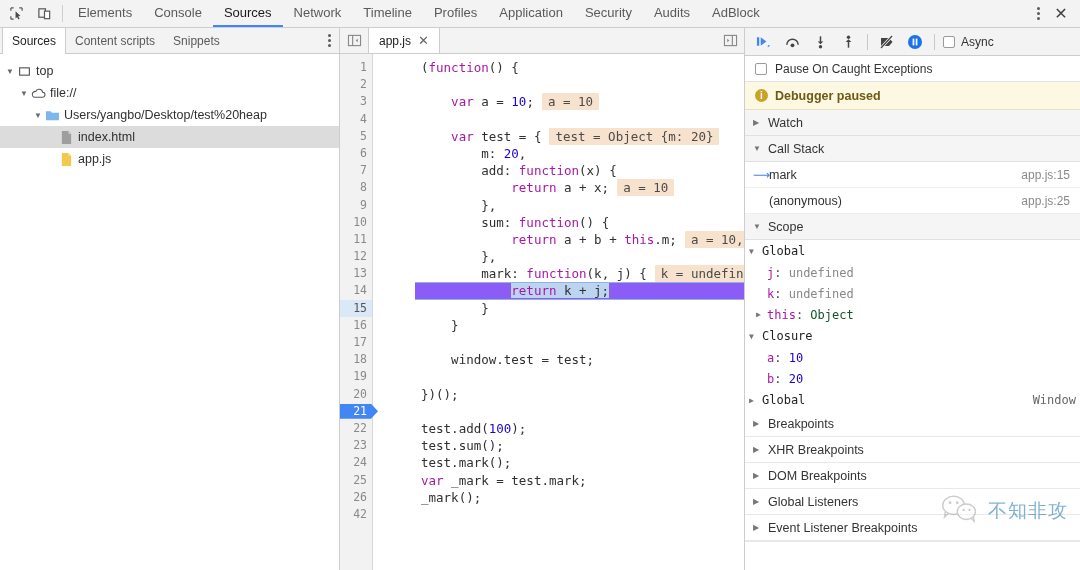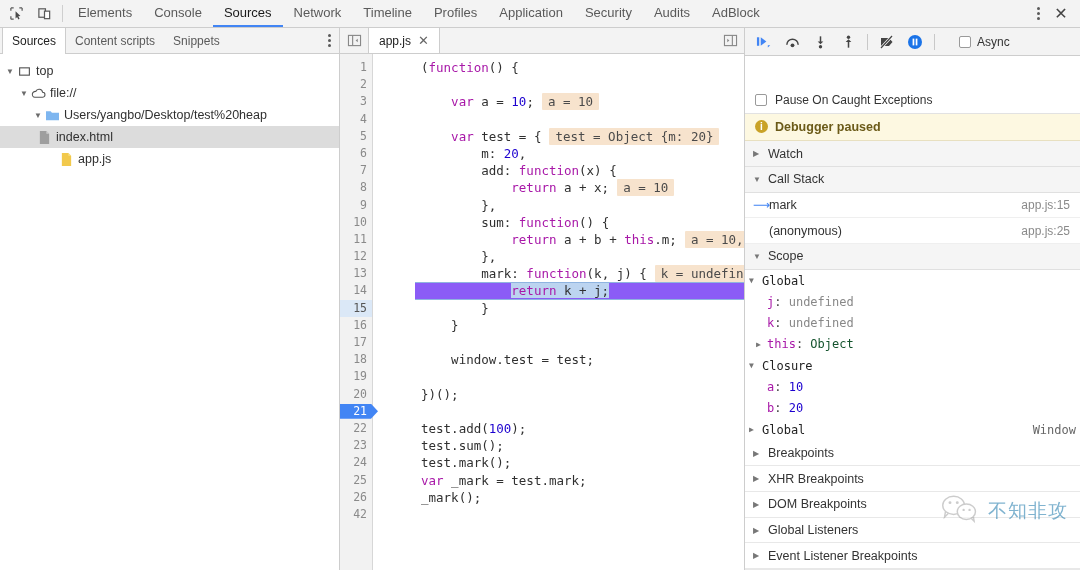--- a/index.html
+++ b/index.html
@@ -109,26 +109,26 @@
   }
 
   
   .dbg { width: 335px; min-width: 335px; display: flex; flex-direction: column; background: #fff; overflow: hidden; }
   .dbg-toolbar {
     height: 28px; min-height: 28px; display: flex; align-items: center;
     background: #f3f3f3; border-bottom: 1px solid #cdcdcd; padding: 0 6px; gap: 2px;
   }
   .dbg-btn { width: 26px; height: 22px; display: flex; align-items: center; justify-content: center; }
   .dbg-sep { width: 1px; height: 16px; background: #c8c8c8; margin: 0 4px; }
-  .async-wrap { display: flex; align-items: center; gap: 6px; margin-left: 18px; }
+  .async-wrap { display: flex; align-items: center; gap: 6px; margin-left: 2px; }
   .cbox { width: 12px; height: 12px; border: 1px solid #9a9a9a; border-radius: 2px; background: #fff; }
   .async-lbl { font-size: 12px; color: #333; }
 
   .poce { height: 26px; display: flex; align-items: center; gap: 8px; padding: 0 10px;
-          border-bottom: 1px solid #e2e2e2; font-size: 12px; color: #333; margin-top: 32px; }
+          border-bottom: 1px solid #e2e2e2; font-size: 12px; color: #333; }
   .paused-banner {
     height: 28px; display: flex; align-items: center; gap: 7px; padding: 0 10px;
     background: #fdf8e1; border-bottom: 1px solid #e8e0c0;
     font-size: 12.5px; font-weight: bold; color: #6b5a18;
   }
   .info-ico { width: 13px; height: 13px; border-radius: 50%; background: #c9a227; color: #fff;
               font-size: 10px; font-weight: bold; display: flex; align-items: center; justify-content: center; }
 
   .section-hdr {
     height: 26px; display: flex; align-items: center; gap: 6px; padding: 0 8px;
@@ -281,21 +281,21 @@
         <div class="tree-row" style="padding-left:32px">
           <span class="tw">▼</span>
           <span class="ticon">
             <svg width="15" height="13" viewBox="0 0 16 14">
                 <path d="M1 2.5h5l1.4 1.6H15v8H1z" fill="#7eb6f0"></path>
               </svg>
           </span>
           <span class="tlabel">Users/yangbo/Desktop/test%20heap</span>
         </div>
 
-        <div class="tree-row selected" style="padding-left:24px">
+        <div class="tree-row selected" style="padding-left:46px">
           <span class="tw"></span>
           <span class="ticon">
             <svg width="13" height="15" viewBox="0 0 14 16">
                 <path d="M2 1h7l3 3v11H2z" fill="#9e9e9e"></path>
                 <path d="M9 1v3h3z" fill="#cfcfcf"></path>
               </svg>
           </span>
           <span class="tlabel">index.html</span>
         </div>
 

